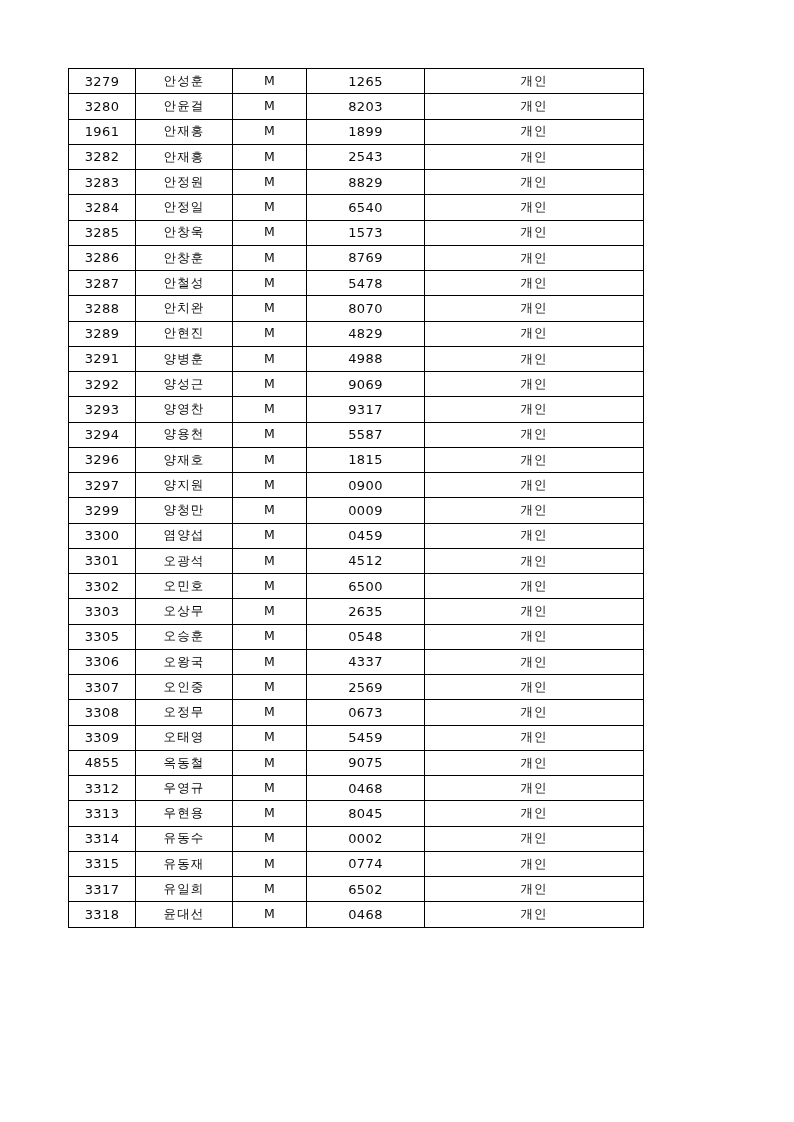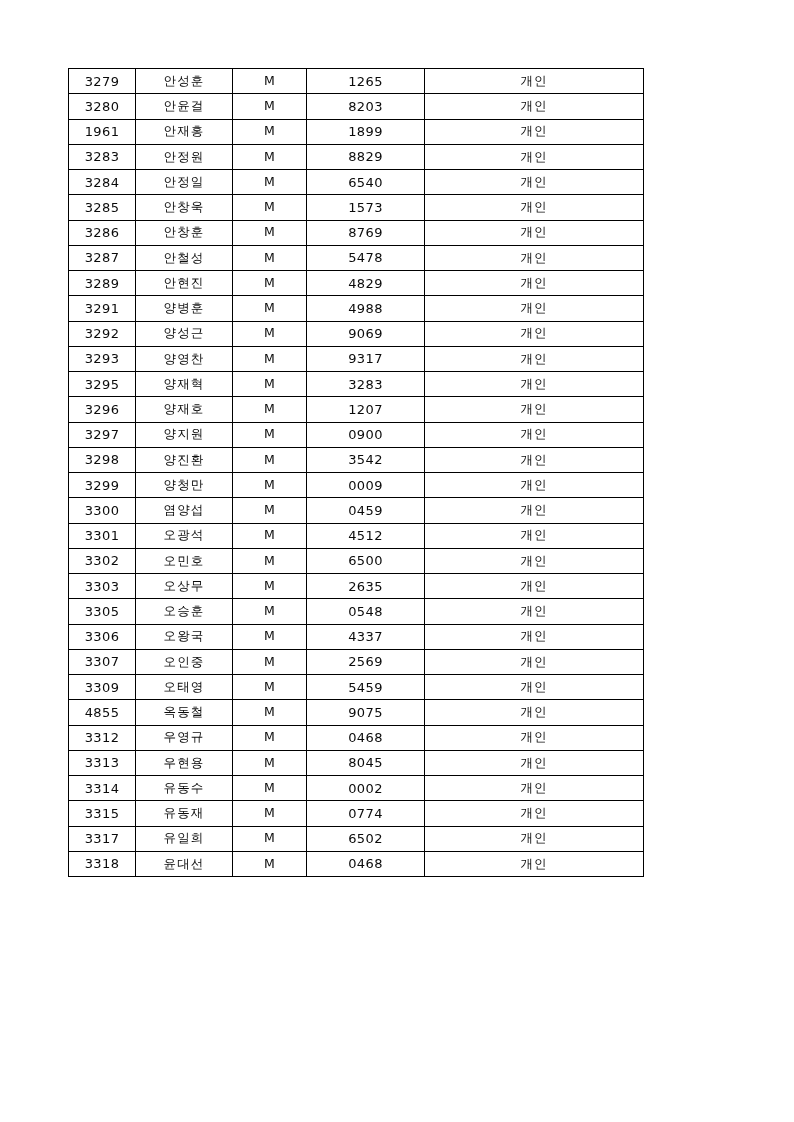--- a/index.html
+++ b/index.html
@@ -107,20 +107,27 @@
             <td class="cell-type">개인</td>
           </tr>
           <tr>
             <td class="cell-id">1961</td>
             <td class="cell-name">안재홍</td>
             <td class="cell-sex">M</td>
             <td class="cell-code">1899</td>
             <td class="cell-type">개인</td>
           </tr>
           <tr>
+            <td class="cell-id">3282</td>
+            <td class="cell-name">안재홍</td>
+            <td class="cell-sex">M</td>
+            <td class="cell-code">2543</td>
+            <td class="cell-type">개인</td>
+          </tr>
+          <tr>
             <td class="cell-id">3283</td>
             <td class="cell-name">안정원</td>
             <td class="cell-sex">M</td>
             <td class="cell-code">8829</td>
             <td class="cell-type">개인</td>
           </tr>
           <tr>
             <td class="cell-id">3284</td>
             <td class="cell-name">안정일</td>
             <td class="cell-sex">M</td>
@@ -142,20 +149,27 @@
             <td class="cell-type">개인</td>
           </tr>
           <tr>
             <td class="cell-id">3287</td>
             <td class="cell-name">안철성</td>
             <td class="cell-sex">M</td>
             <td class="cell-code">5478</td>
             <td class="cell-type">개인</td>
           </tr>
           <tr>
+            <td class="cell-id">3288</td>
+            <td class="cell-name">안치완</td>
+            <td class="cell-sex">M</td>
+            <td class="cell-code">8070</td>
+            <td class="cell-type">개인</td>
+          </tr>
+          <tr>
             <td class="cell-id">3289</td>
             <td class="cell-name">안현진</td>
             <td class="cell-sex">M</td>
             <td class="cell-code">4829</td>
             <td class="cell-type">개인</td>
           </tr>
           <tr>
             <td class="cell-id">3291</td>
             <td class="cell-name">양병훈</td>
             <td class="cell-sex">M</td>
@@ -170,48 +184,41 @@
             <td class="cell-type">개인</td>
           </tr>
           <tr>
             <td class="cell-id">3293</td>
             <td class="cell-name">양영찬</td>
             <td class="cell-sex">M</td>
             <td class="cell-code">9317</td>
             <td class="cell-type">개인</td>
           </tr>
           <tr>
-            <td class="cell-id">3295</td>
-            <td class="cell-name">양재혁</td>
-            <td class="cell-sex">M</td>
-            <td class="cell-code">3283</td>
+            <td class="cell-id">3294</td>
+            <td class="cell-name">양용천</td>
+            <td class="cell-sex">M</td>
+            <td class="cell-code">5587</td>
             <td class="cell-type">개인</td>
           </tr>
           <tr>
             <td class="cell-id">3296</td>
             <td class="cell-name">양재호</td>
             <td class="cell-sex">M</td>
-            <td class="cell-code">1207</td>
+            <td class="cell-code">1815</td>
             <td class="cell-type">개인</td>
           </tr>
           <tr>
             <td class="cell-id">3297</td>
             <td class="cell-name">양지원</td>
             <td class="cell-sex">M</td>
             <td class="cell-code">0900</td>
             <td class="cell-type">개인</td>
           </tr>
           <tr>
-            <td class="cell-id">3298</td>
-            <td class="cell-name">양진환</td>
-            <td class="cell-sex">M</td>
-            <td class="cell-code">3542</td>
-            <td class="cell-type">개인</td>
-          </tr>
-          <tr>
             <td class="cell-id">3299</td>
             <td class="cell-name">양청만</td>
             <td class="cell-sex">M</td>
             <td class="cell-code">0009</td>
             <td class="cell-type">개인</td>
           </tr>
           <tr>
             <td class="cell-id">3300</td>
             <td class="cell-name">염양섭</td>
             <td class="cell-sex">M</td>
@@ -251,20 +258,27 @@
             <td class="cell-name">오왕국</td>
             <td class="cell-sex">M</td>
             <td class="cell-code">4337</td>
             <td class="cell-type">개인</td>
           </tr>
           <tr>
             <td class="cell-id">3307</td>
             <td class="cell-name">오인중</td>
             <td class="cell-sex">M</td>
             <td class="cell-code">2569</td>
+            <td class="cell-type">개인</td>
+          </tr>
+          <tr>
+            <td class="cell-id">3308</td>
+            <td class="cell-name">오정무</td>
+            <td class="cell-sex">M</td>
+            <td class="cell-code">0673</td>
             <td class="cell-type">개인</td>
           </tr>
           <tr>
             <td class="cell-id">3309</td>
             <td class="cell-name">오태영</td>
             <td class="cell-sex">M</td>
             <td class="cell-code">5459</td>
             <td class="cell-type">개인</td>
           </tr>
           <tr>

